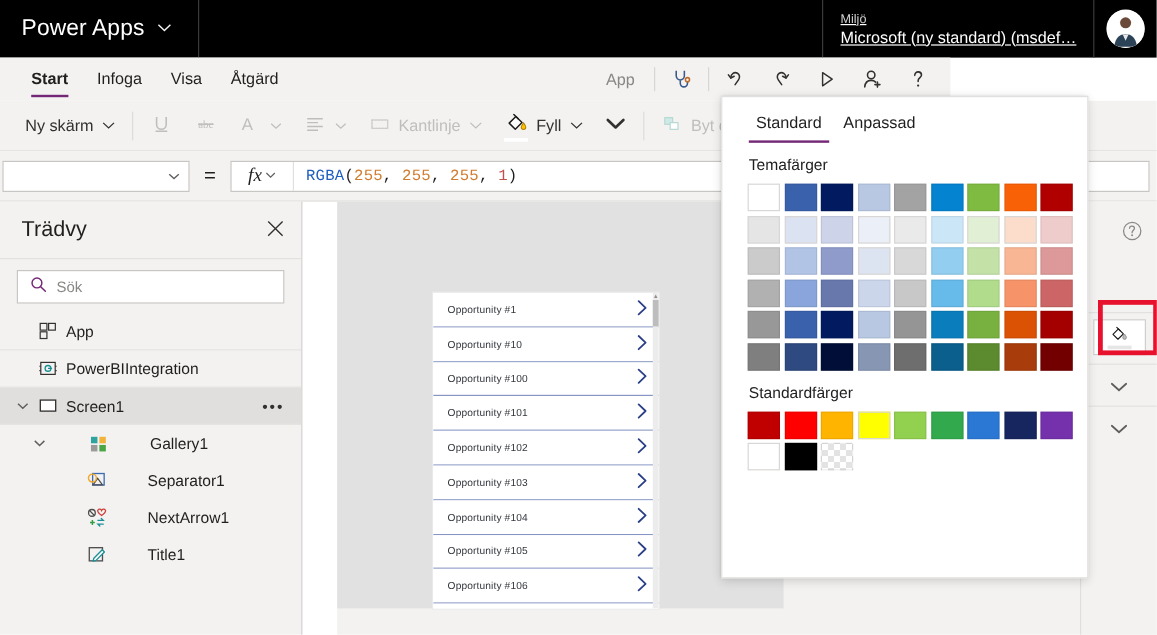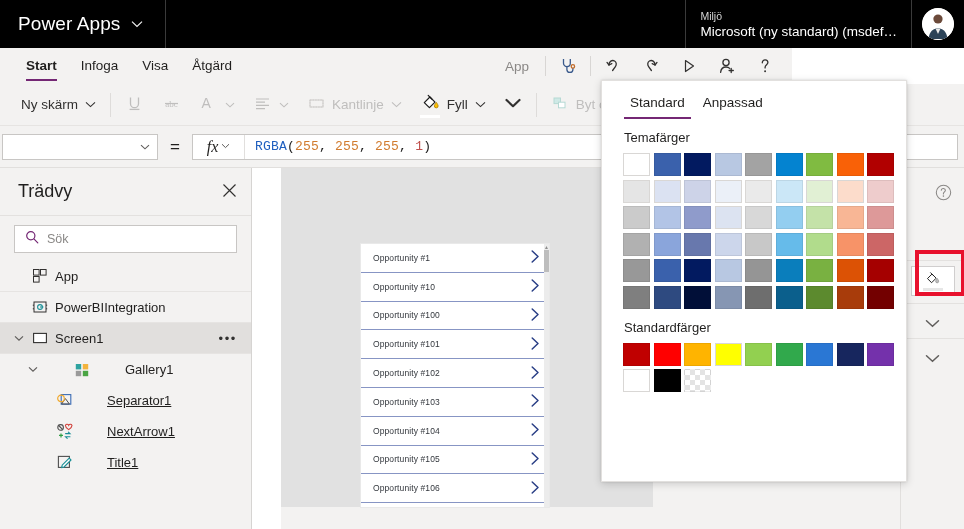--- a/index.html
+++ b/index.html
@@ -22,21 +22,21 @@
     display: flex; align-items: center; gap: 11px;
     padding: 0 22px 0 18px; height: 48px;
     border-right: 1px solid #3a3a3a;
   }
   .brand-text { font-size: 19px; font-weight: 400; letter-spacing: .1px; color:#fff; }
   .brand-chev { font-size: 10px; color: #ffffff; opacity:.95; }
   .tb-spacer { flex: 1; }
   .env-block {
     display: flex; flex-direction: column; justify-content: center;
     padding: 0 14px; height: 48px; min-width: 222px;
-    border-left: 1px solid #3a3a3a; border-right: 1px solid #3a3a3a;
+    border-left: 1px solid #3a3a3a; border-right: 1px solid #3a3a3a; text-decoration: underline;
   }
   .env-label { font-size: 10.5px; color: #d4d4d4; line-height: 14px; }
   .env-value { font-size: 13.5px; color: #ffffff; line-height: 17px; white-space: nowrap; }
   .avatar-wrap { width: 52px; display:flex; align-items:center; justify-content:center; }
   .avatar {
     width: 32px; height: 32px; border-radius: 50%;
     background: #e8e3df; overflow: hidden; position: relative;
   }
 
   
@@ -135,21 +135,21 @@
     font-size: 13px; color: #201f1e; border-bottom: 1px solid #e6e4e2; cursor: default;
   }
   .trow.sel { background: #e1dfdd; }
   .trow.nob { border-bottom: none; gap: 28px; }
   .twist { width: 18px; display: flex; align-items: center; justify-content: center;
     color: #605e5c; font-size: 9px; }
   .ticon { width: 24px; display: flex; align-items: center; justify-content: center; }
   .tlabel { margin-left: 3px; }
   .tdots { margin-left: auto; margin-right: 14px; letter-spacing: 1.6px; color: #323130; font-size: 13px; }
   .ind1 { padding-left: 24px; }
-  .ind2 { padding-left: 52px; text-decoration: underline; }
+  .ind2 { padding-left: 68px; }
 
   
   .canvasarea {
     position: absolute; left: 281px; top: 168px; right: 0; bottom: 0;
     background: #f3f2f1;
   }
   .canvas-gray {
     position: absolute; left: 0; top: 0; width: 372px; bottom: 22px;
     background: #e1e1e1;
   }

